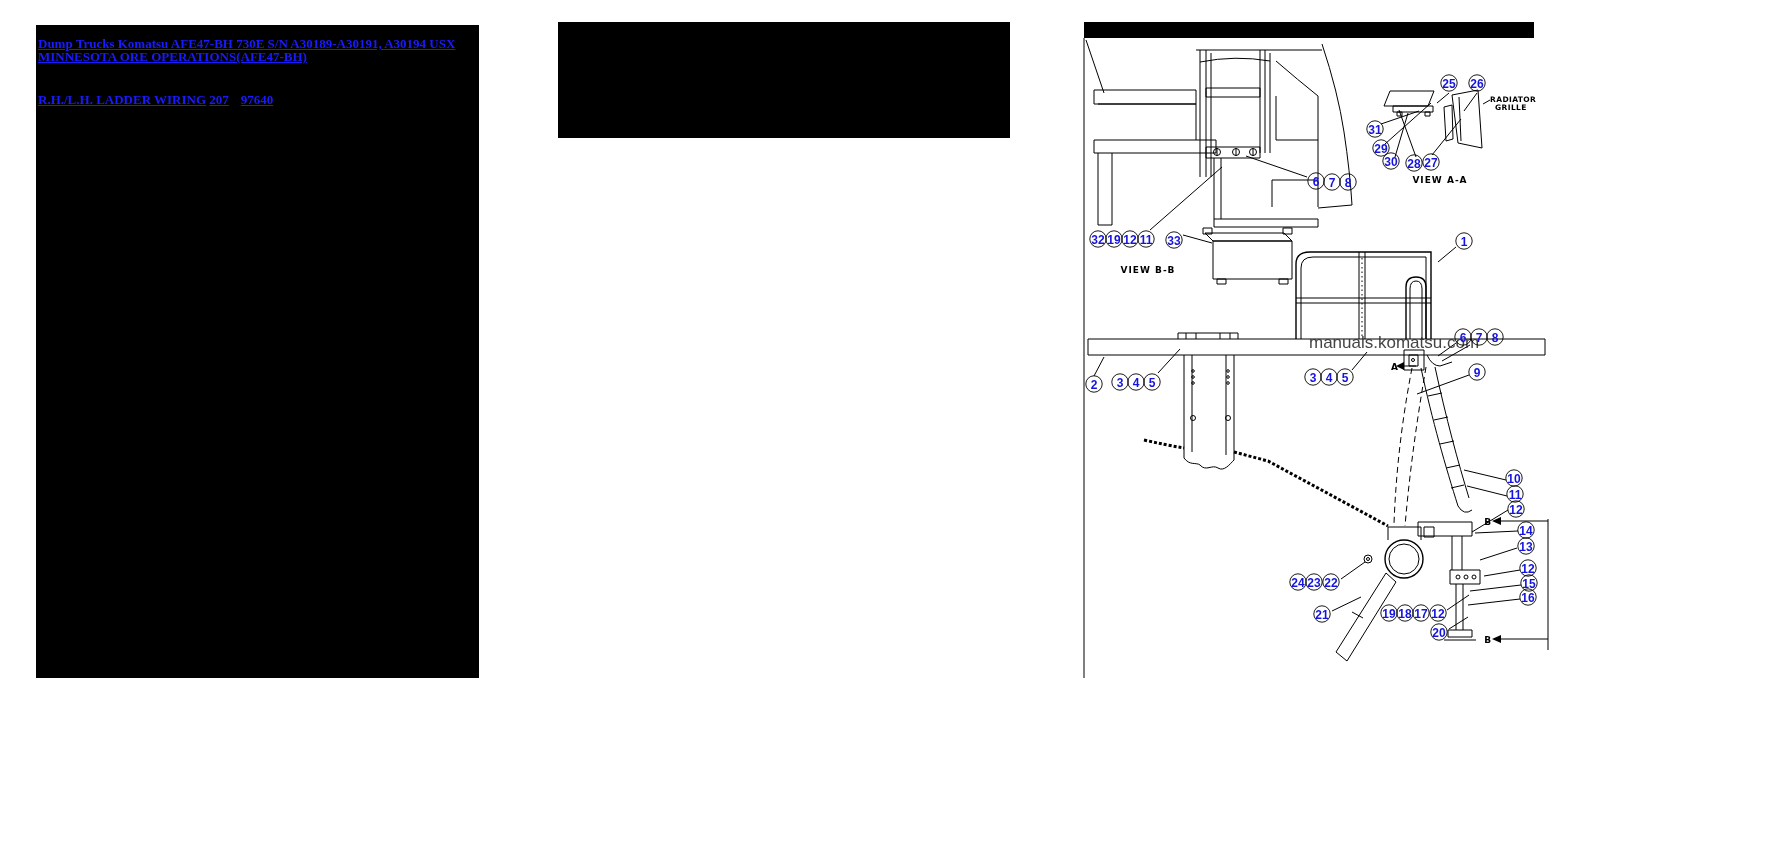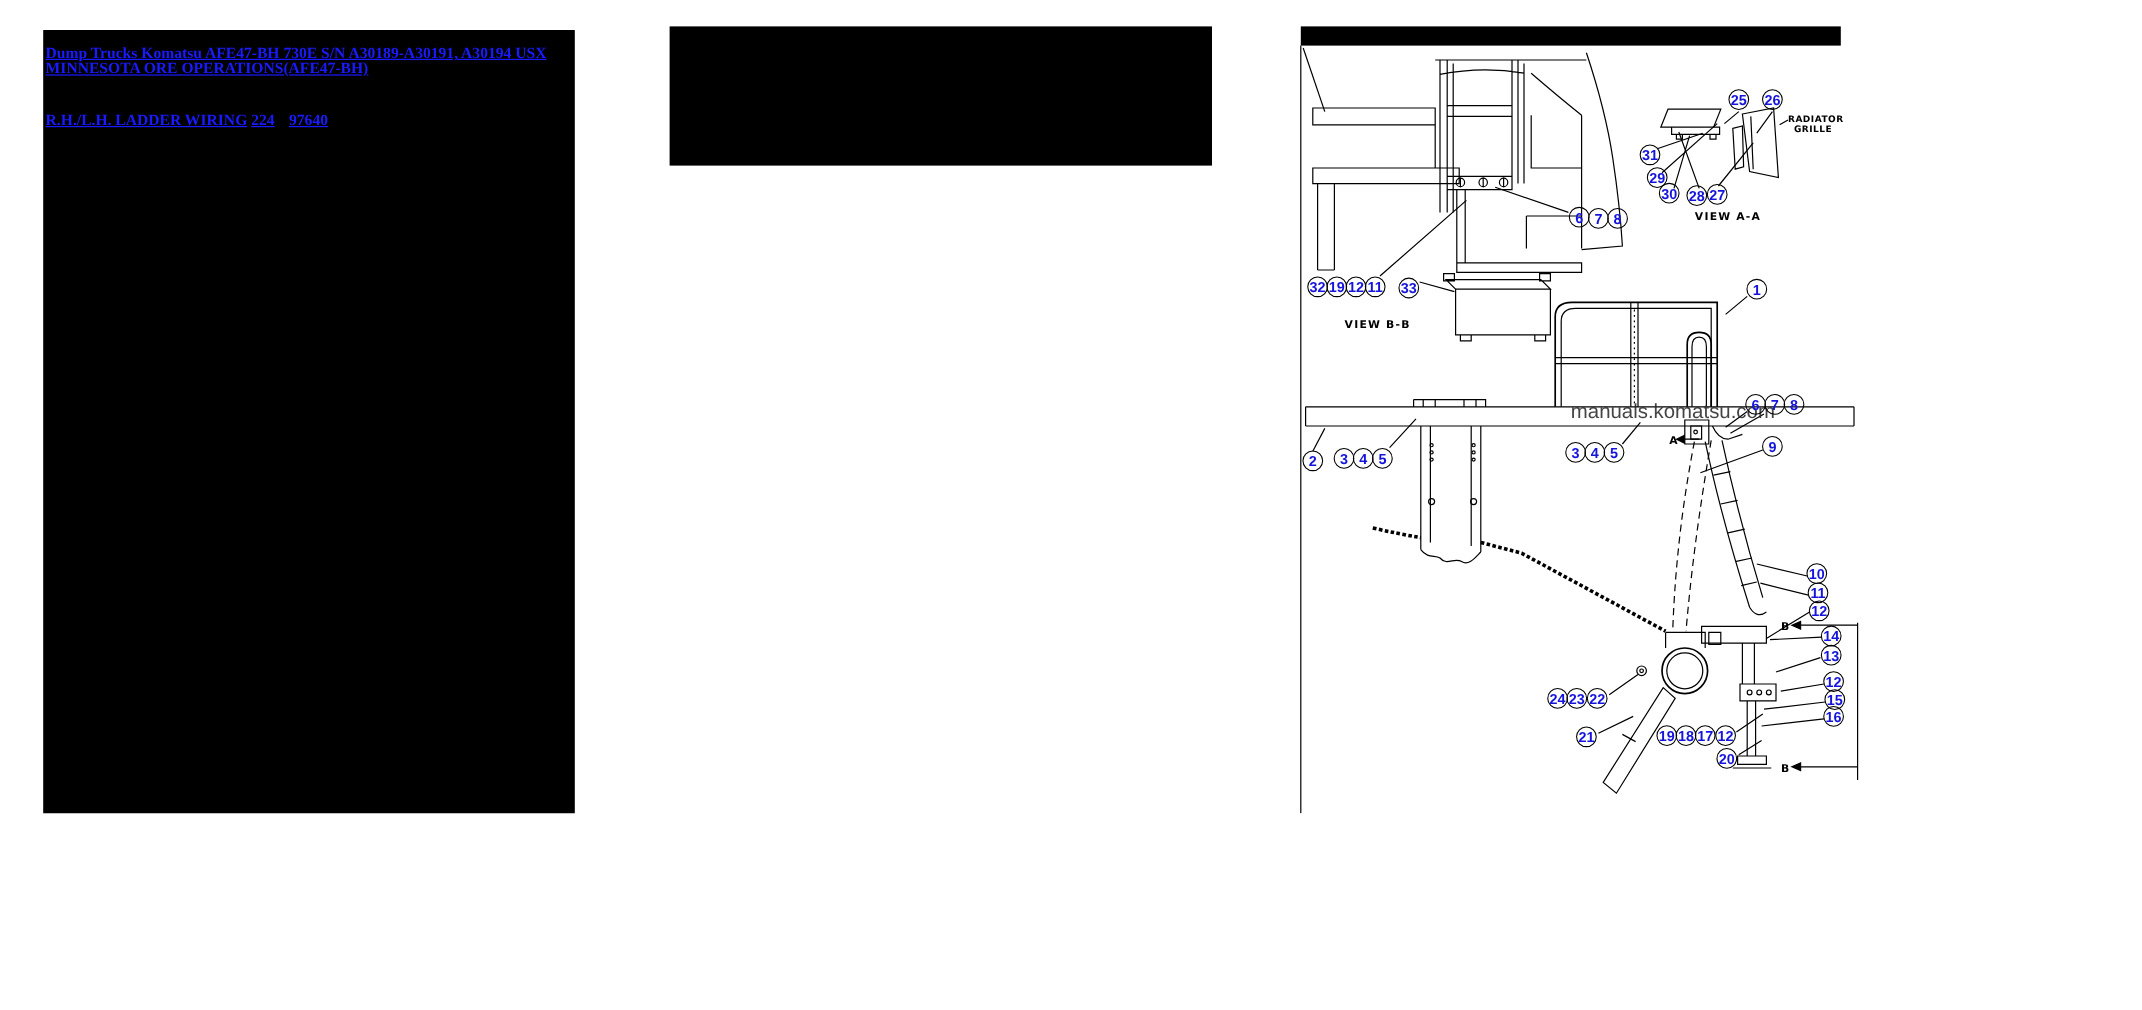--- a/index.html
+++ b/index.html
@@ -29,21 +29,21 @@
 </head>
 <body>
 
 <div id="stage">
 
   <div id="left-panel" class="black-panel">
     <div id="title-block" class="linkblock">
       <a class="blue-link">Dump Trucks Komatsu AFE47-BH 730E S/N A30189-A30191, A30194 USX MINNESOTA ORE OPERATIONS(AFE47-BH)</a>
     </div>
     <div id="wiring-block" class="linkblock">
-      <a class="blue-link">R.H./L.H. LADDER WIRING</a><span> </span><a class="blue-link">224</a><span class="gap"></span><a class="blue-link">97640</a>
+      <a class="blue-link">R.H./L.H. LADDER WIRING</a><span> </span><a class="blue-link">207</a><span class="gap"></span><a class="blue-link">97640</a>
     </div>
   </div>
 
   <div id="mid-banner" class="black-panel"></div>
   <div id="diag-topbar" class="black-panel"></div>
 
   <svg id="art" width="1785" height="842" viewBox="0 0 1785 842">
 
     <path class="ln" d="M1084,38 V678"></path>
     <path class="ln" d="M1086,40 L1104,93"></path>

